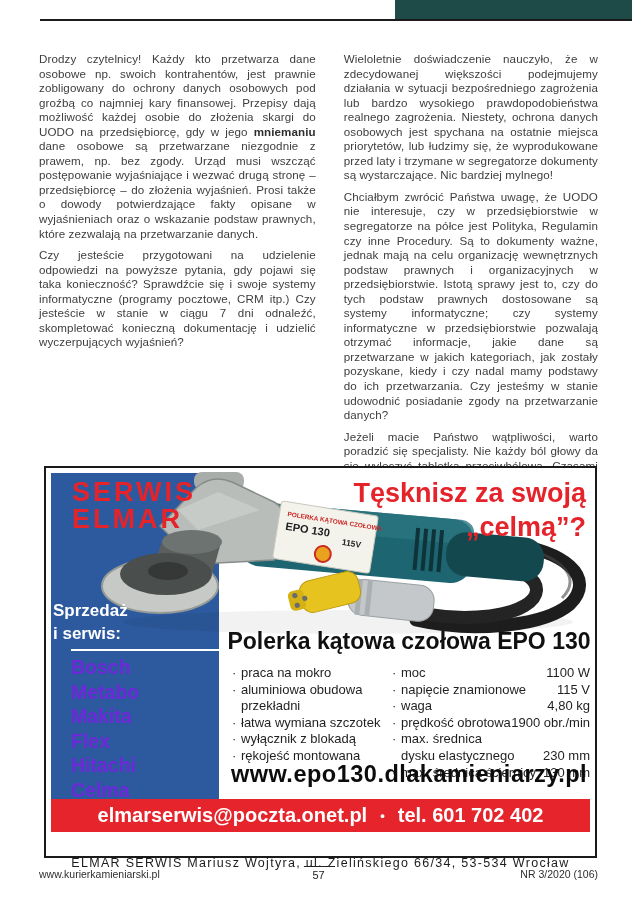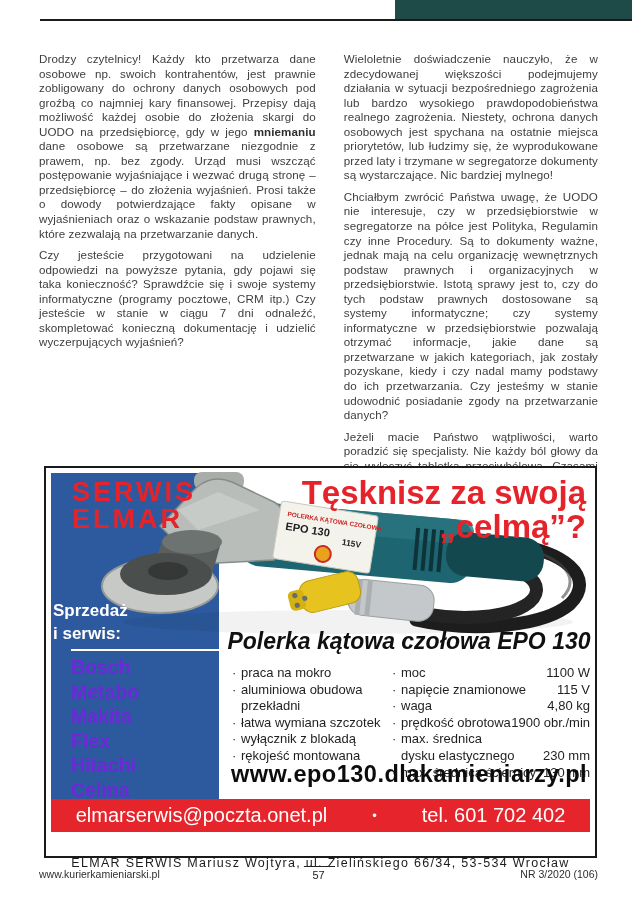--- a/index.html
+++ b/index.html
@@ -25,44 +25,44 @@
 
   
   .ad{position:absolute;left:44px;top:466px;width:549px;height:388px;border:2px solid #1a1a1a;background:#fff;}
   .ad-blue{position:absolute;left:5px;top:5px;width:168px;height:326px;background:#2d5a9e;}
   .ad-logo{
     position:absolute;left:26px;top:11px;font-size:27px;font-weight:bold;color:#e5232a;
     letter-spacing:3px;line-height:27px;white-space:nowrap;
   }
   .ad-headline{
     position:absolute;right:9px;top:8px;width:300px;text-align:right;
-    font-size:33px;font-weight:bold;color:#e5232a;line-height:34px;
+    font-size:27px;font-weight:bold;color:#e5232a;line-height:34px;
   }
   .ad-sales{position:absolute;left:7px;top:131px;color:#fff;font-size:17px;font-weight:bold;line-height:23px;}
   .ad-sales-rule{position:absolute;left:25px;top:181px;width:148px;height:1.5px;background:#fff;}
   .ad-brands{position:absolute;left:25px;top:187px;color:#6d28d9;font-size:19.5px;font-weight:bold;line-height:24.6px;}
   .ad-title{
     position:absolute;left:180px;top:160px;width:366px;text-align:center;
-    font-size:23px;font-weight:bold;color:#101010;white-space:nowrap;font-style:italic;
+    font-size:23px;font-weight:bold;color:#101010;white-space:nowrap;
   }
   .ad-specs{position:absolute;left:186px;top:197px;width:360px;display:flex;font-size:13px;line-height:16.6px;color:#1f1f1f;}
   .feat-col{width:160px;flex:none;}
   .spec-col{flex:1;}
   .frow,.srow{display:flex;}
   .sb{width:9px;flex:none;}
   .sl{flex:1;white-space:nowrap;}
   .sv{flex:none;text-align:right;padding-right:2px;white-space:nowrap;}
   .ad-web{
     position:absolute;left:180px;top:293px;width:366px;text-align:center;
     font-size:23.5px;font-weight:bold;color:#0c0c0c;letter-spacing:0.5px;white-space:nowrap;
   }
   .ad-redbar{
     position:absolute;left:5px;top:331px;width:539px;height:33px;background:#e5242b;
     color:#fff;display:flex;align-items:center;justify-content:center;
-    font-size:20px;font-weight:normal;gap:32px;
+    font-size:20px;font-weight:bold;
   }
   .ad-redbar .dot{font-size:13px;margin:0 13px;}
   .ad-address{
     position:absolute;left:0;top:388px;width:100%;text-align:center;
     font-size:12.5px;letter-spacing:1.3px;color:#1c1c1c;white-space:nowrap;
   }
   .ad-photo{position:absolute;left:2px;top:2px;width:545px;height:170px;pointer-events:none;}
 
   
   .footer{position:absolute;left:39px;top:866px;width:559px;font-size:10.5px;color:#2e2e2e;}

